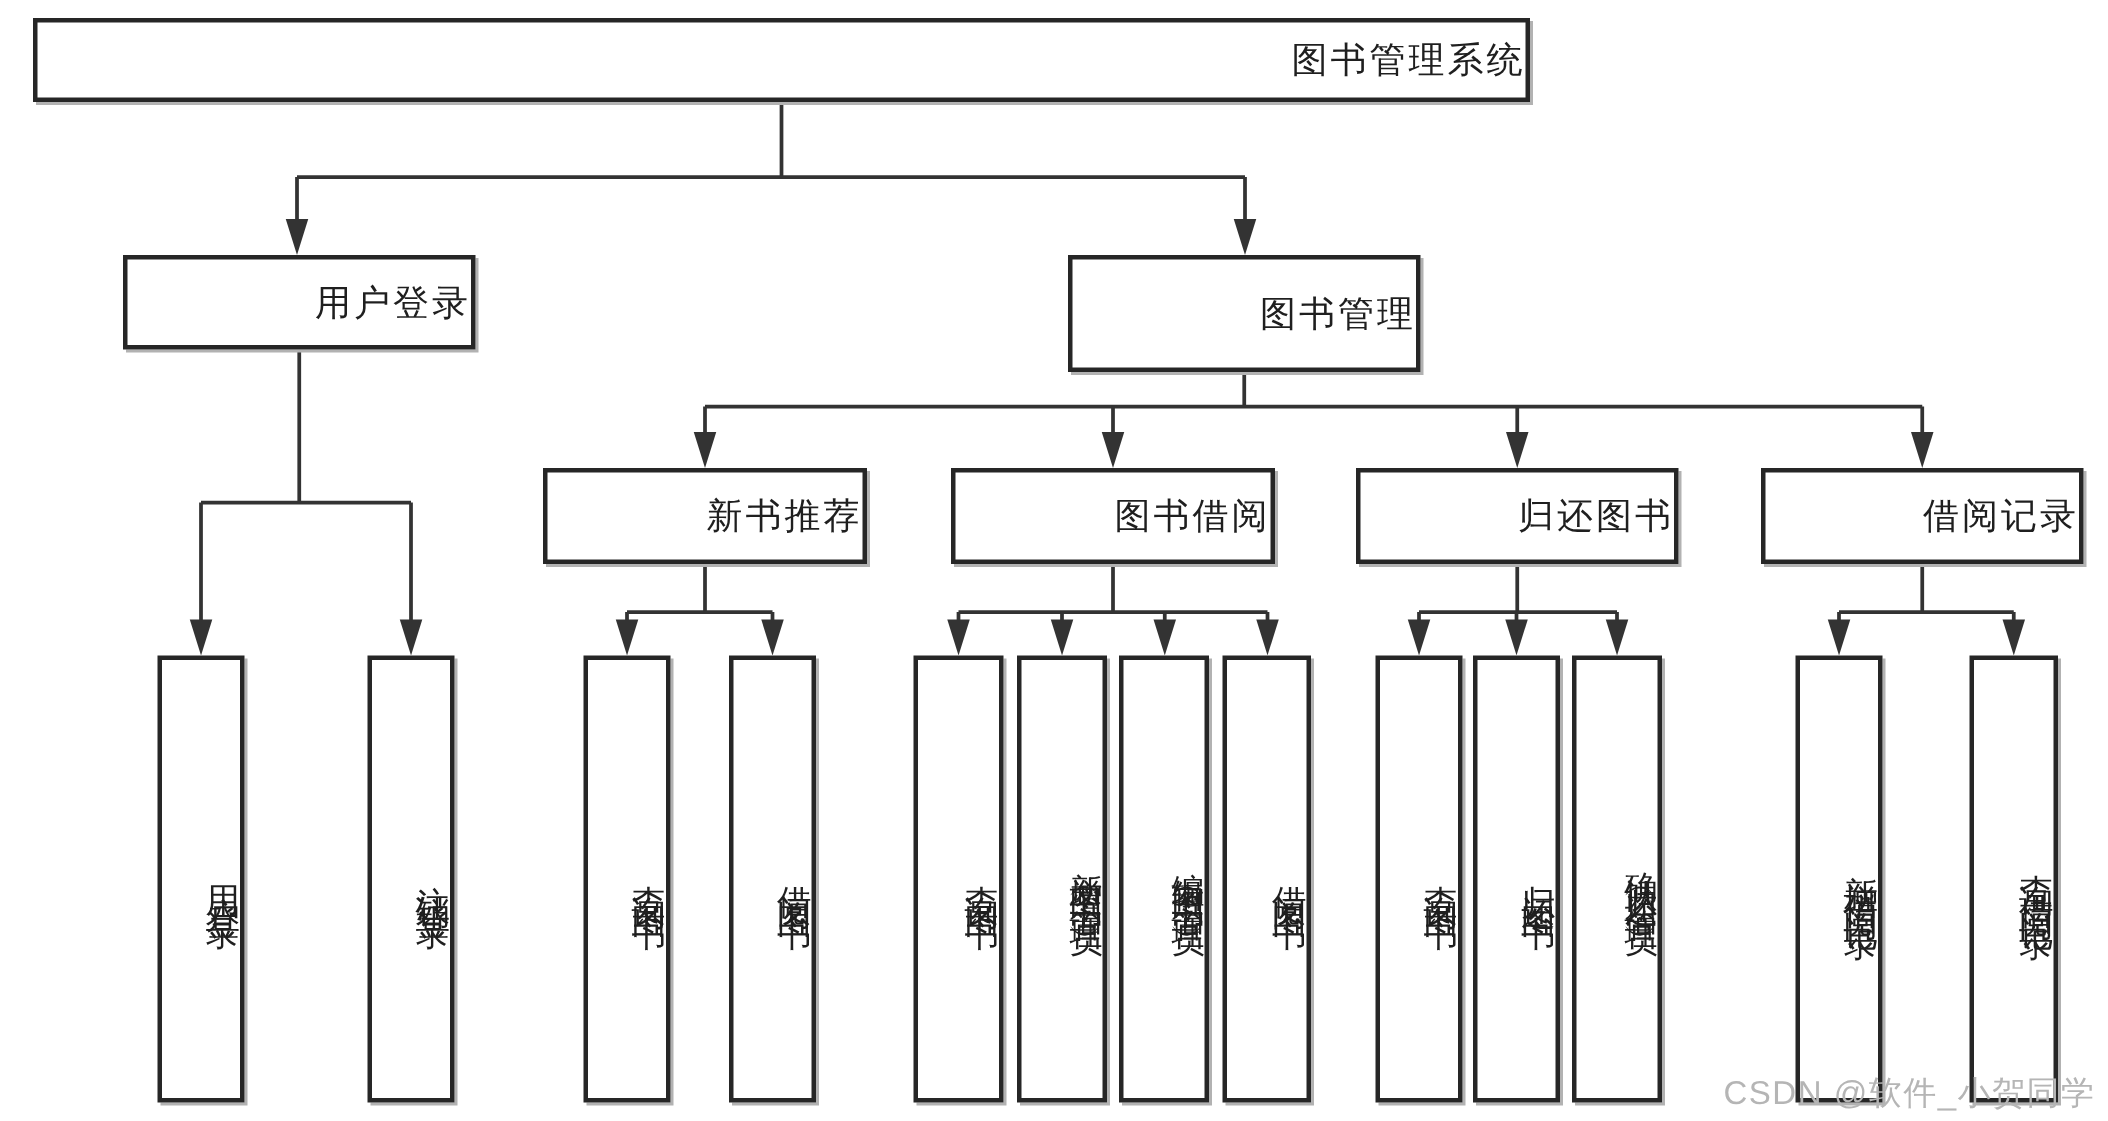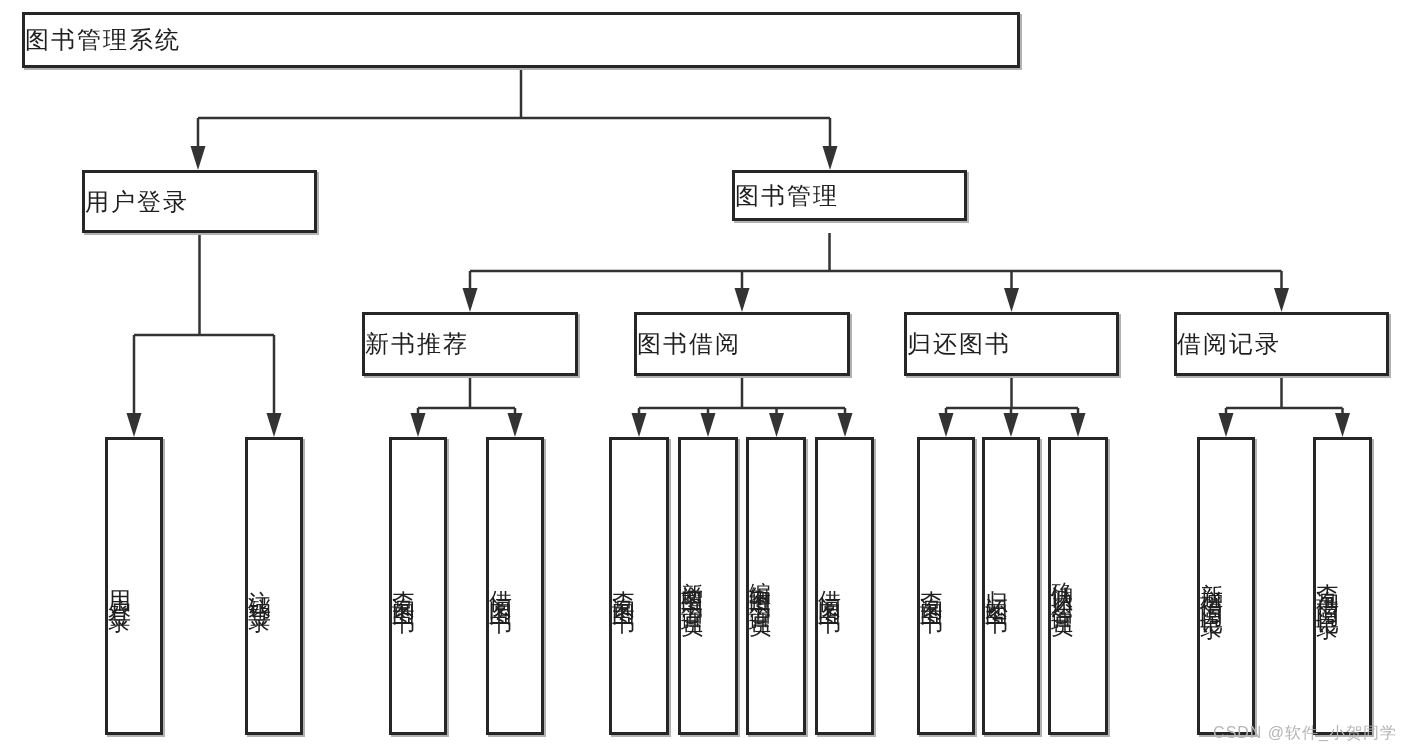--- a/index.html
+++ b/index.html
@@ -22,21 +22,21 @@
     height: 747px;
   }
   .node {
     position: absolute;
     box-sizing: border-box;
     background: #ffffff;
     border: 3px solid #262626;
     box-shadow: 2px 2px 0 #b2b2b2;
     display: flex;
     align-items: center;
-    justify-content: flex-start;
+    justify-content: flex-end;
   }
   .node .lbl {
     color: #1f1f1f;
     font-size: 24px;
     letter-spacing: 2px;
     white-space: nowrap;
   }
   .node.v .lbl {
     writing-mode: vertical-rl;
     text-orientation: mixed;
@@ -46,21 +46,21 @@
     line-height: 1;
   }
   .node.v.dense .lbl {
     font-size: 22px;
     letter-spacing: 5px;
   }
   #watermark {
     position: absolute;
     right: 8px;
     bottom: 3px;
-    font-size: 16px;
+    font-size: 22px;
     color: #b5b5b5;
     letter-spacing: 1px;
     z-index: 5;
   }
 </style>
 </head>
 <body>
 
 <div id="canvas">
 
@@ -133,21 +133,21 @@
     </g>
   </svg>
 
   <div class="node" style="left:22px; top:12px; width:998px; height:56px;">
     <span class="lbl">图书管理系统</span>
   </div>
 
   <div class="node" style="left:82px; top:170px; width:235px; height:63px;">
     <span class="lbl">用户登录</span>
   </div>
-  <div class="node" style="left:712px; top:170px; width:235px; height:51px;margin-left:20px;">
+  <div class="node" style="left:712px; top:170px; width:235px; height:78px;">
     <span class="lbl">图书管理</span>
   </div>
 
   <div class="node" style="left:634px; top:312px; width:216px; height:64px;">
     <span class="lbl">图书借阅</span>
   </div>
   <div class="node" style="left:362px; top:312px; width:216px; height:64px;">
     <span class="lbl">新书推荐</span>
   </div>
   <div class="node" style="left:904px; top:312px; width:215px; height:64px;">

